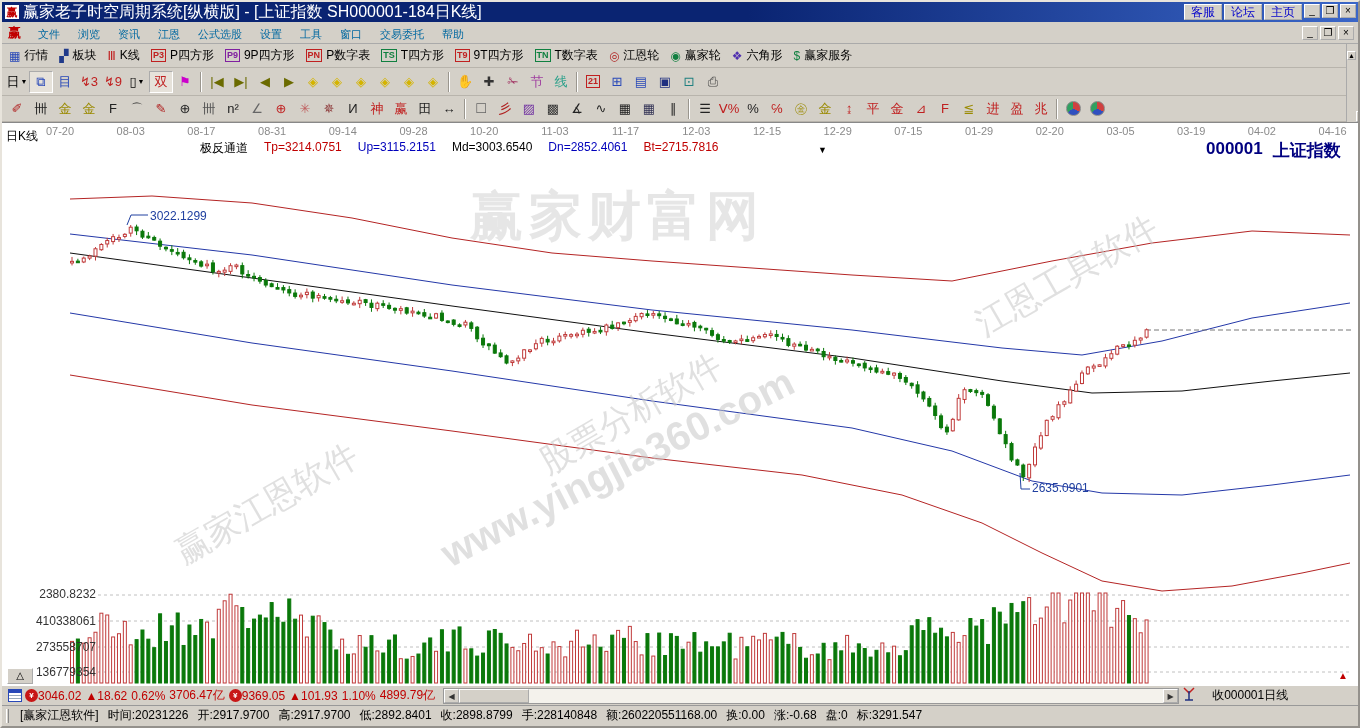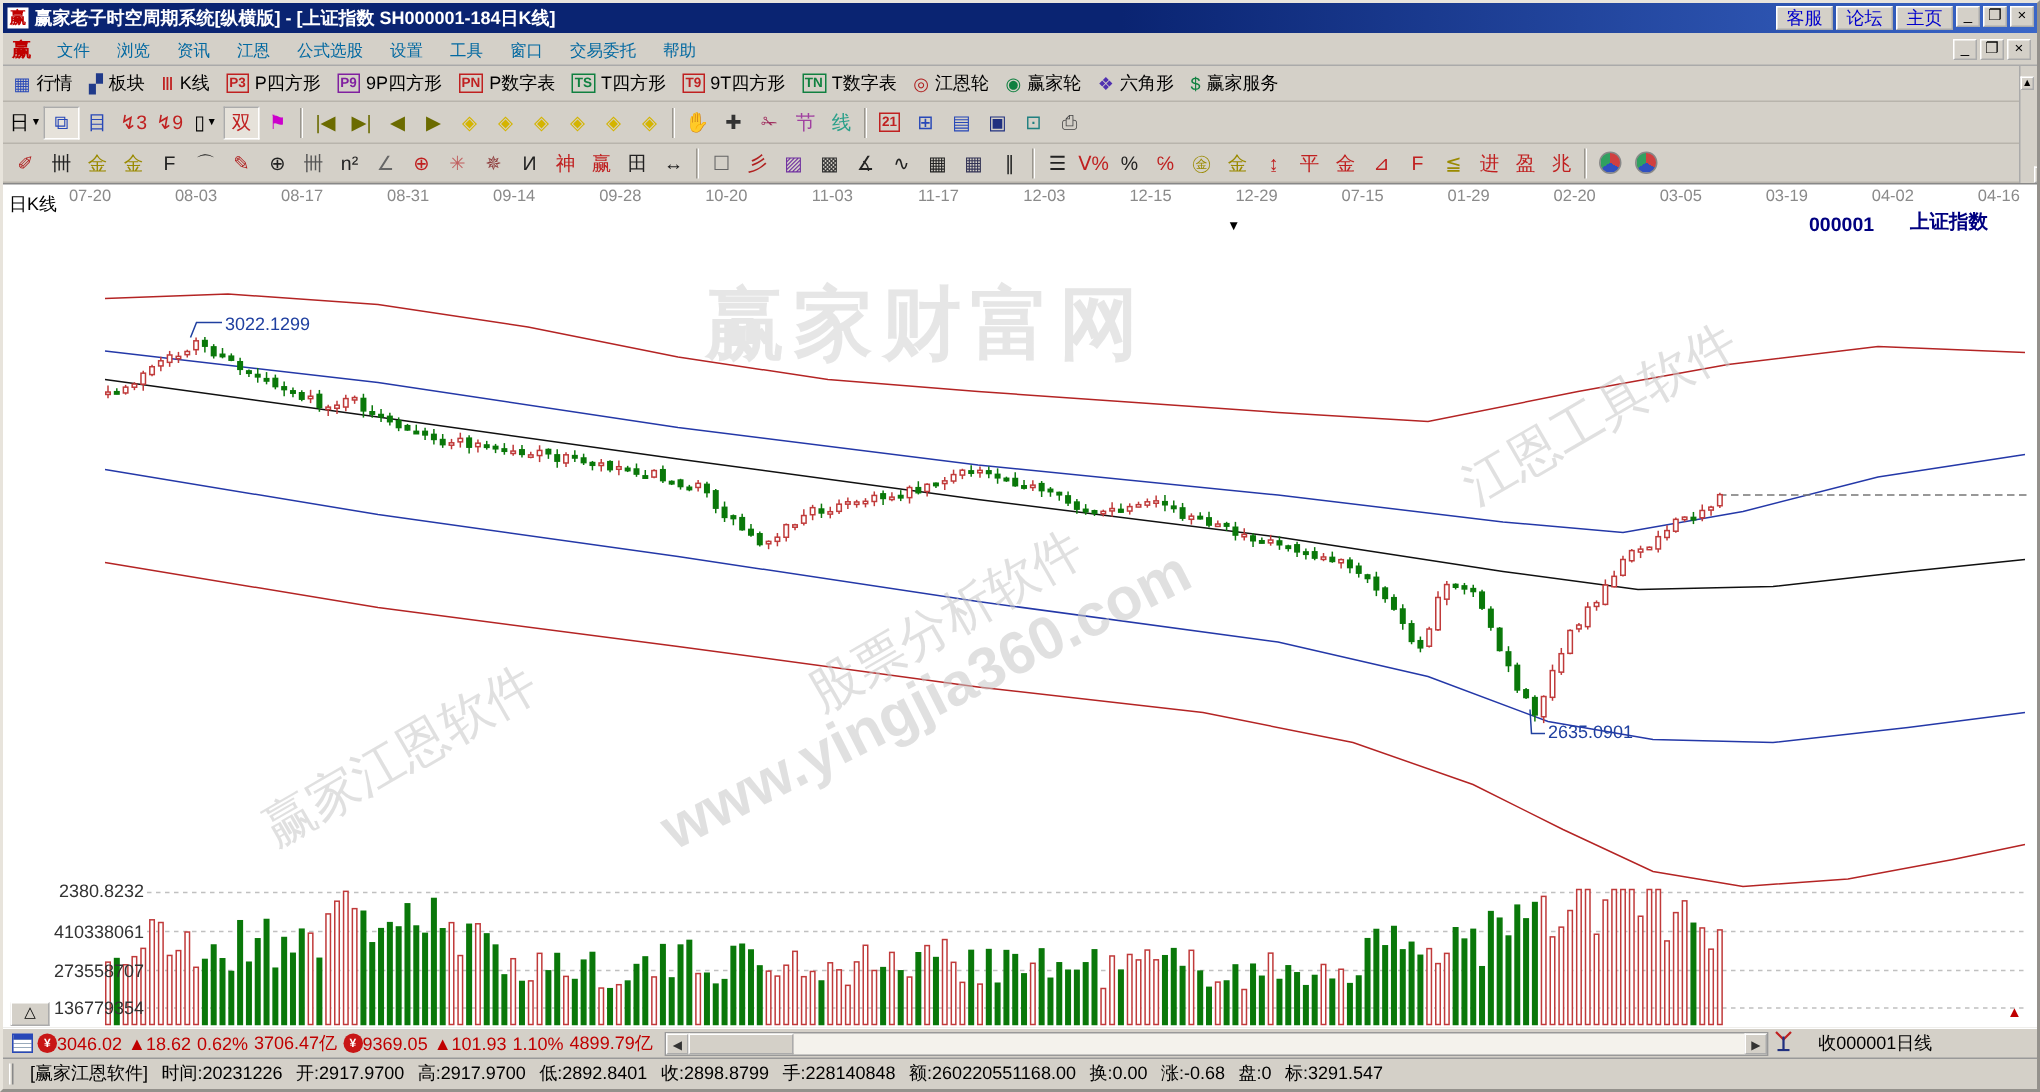--- a/index.html
+++ b/index.html
@@ -2,21 +2,21 @@
 <html><head>
 <meta charset="utf-8">
 <style>
   html,body{margin:0;padding:0;background:#777;}
   *{box-sizing:border-box;font-family:"Liberation Sans","DejaVu Sans",sans-serif;}
   #win{position:relative;width:1360px;height:728px;background:#d4d0c8;overflow:hidden;border:2px outset #e8e4dc;}
   .bar{position:absolute;left:0;width:100%;}
   
   #titlebar{top:0;height:20px;background:linear-gradient(90deg,#0a2472 0%,#0a2472 55%,#3a66c8 100%);display:flex;align-items:center;padding:0 2px;color:#fff;}
   #titlebar .appico{width:14px;height:14px;background:#fff;color:#c00000;font-size:11px;font-weight:bold;line-height:14px;text-align:center;margin:0 4px 0 1px;}
-  #titlebar .t{font-size:12px;font-weight:bold;white-space:nowrap;}
+  #titlebar .t{font-size:16px;font-weight:normal;white-space:nowrap;}
   .winbtns{margin-left:auto;display:flex;gap:2px;align-items:flex-start;}
   .linkbtn{height:16px;padding:0 6px;font-size:12px;color:#0000cc;background:#d4d0c8;border:1px outset #fff;line-height:14px;cursor:default;}
   .wbtn{width:16px;height:14px;background:#d4d0c8;border:1px outset #fff;font-size:10px;line-height:12px;text-align:center;color:#000;}
   
   #menubar{top:20px;height:22px;border-bottom:1px solid #aaa;display:flex;align-items:center;padding:0 4px;}
   #menubar .appico2{color:#c00000;font-weight:bold;font-size:13px;margin:0 8px 0 2px;}
   .menu-item{font-size:11px;color:#0369a1;padding:2px 9px;cursor:default;}
   
   .toolbar{display:flex;align-items:center;padding:0 3px;border-bottom:1px solid #b8b4ac;background:#d4d0c8;}
   #tb1{top:42px;height:24px;}
@@ -33,21 +33,21 @@
   #tbscroll{position:absolute;right:0;top:42px;width:12px;height:78px;background:#d4d0c8;border-left:1px solid #aaa;}
   #tbscroll .wbtn{width:11px;height:11px;font-size:7px;line-height:9px;}
   #tbscroll .dn{position:absolute;bottom:0;}
   
   #chart{position:absolute;top:120px;left:0;width:1360px;height:563px;background:#fff;border-top:1px solid #888;}
   #chart svg{position:absolute;left:0;top:0;}
   .date-label{position:absolute;top:2px;width:44px;text-align:center;font-size:11px;color:#8a8a8a;}
   #period{position:absolute;left:4px;top:5px;font-size:12px;color:#000;}
   #legend{position:absolute;left:198px;top:17px;display:flex;gap:16px;font-size:12px;white-space:nowrap;}
   .lg-k{color:#000;} .lg-r{color:#c00000;} .lg-b{color:#0000bb;}
-  #symbolbox{position:absolute;left:1204px;top:16px;font-size:13px;font-weight:bold;color:#000080;display:flex;gap:24px;align-items:flex-end;}
+  #symbolbox{position:absolute;left:1204px;top:16px;font-size:17px;font-weight:bold;color:#000080;display:flex;gap:10px;}
   .annot{position:absolute;font-size:12px;color:#2040a0;}
   #downmark{position:absolute;left:816px;top:22px;font-size:9px;color:#000;}
   .scale-label{position:absolute;left:2px;width:92px;text-align:right;font-size:12px;color:#333;}
   .wm{position:absolute;color:rgba(198,198,198,0.55);white-space:nowrap;pointer-events:none;}
   #wm-main{left:468px;top:58px;font-size:53px;font-weight:bold;letter-spacing:6px;color:rgba(205,205,205,0.5);}
   #wm-site{left:452px;top:408px;font-size:40px;font-weight:bold;transform:rotate(-27deg);transform-origin:0 100%;}
   #wm-qq{left:722px;top:372px;font-size:30px;font-weight:bold;letter-spacing:2px;color:rgba(200,200,200,0.5);}
   #wm-d1{left:188px;top:406px;font-size:34px;transform:rotate(-30deg);transform-origin:0 100%;}
   #wm-d2{left:552px;top:316px;font-size:34px;transform:rotate(-30deg);transform-origin:0 100%;}
   #wm-d3{left:988px;top:178px;font-size:34px;transform:rotate(-30deg);transform-origin:0 100%;}
@@ -981,20 +981,28 @@
         <span class="date-label" style="left: 884.4px;">07-15</span>
         <span class="date-label" style="left: 955.1px;">01-29</span>
         <span class="date-label" style="left: 1025.8px;">02-20</span>
         <span class="date-label" style="left: 1096.5px;">03-05</span>
         <span class="date-label" style="left: 1167.2px;">03-19</span>
         <span class="date-label" style="left: 1237.9px;">04-02</span>
         <span class="date-label" style="left: 1308.6px;">04-16</span>
       </div>
     <div id="period">日K线</div>
 
+    <div id="legend">
+      <span class="lg-k">极反通道</span>
+      <span class="lg-r">Tp=3214.0751</span>
+      <span class="lg-b">Up=3115.2151</span>
+      <span class="lg-k">Md=3003.6540</span>
+      <span class="lg-b">Dn=2852.4061</span>
+      <span class="lg-r">Bt=2715.7816</span>
+    </div>
 
     <div id="symbolbox">
       <span>000001</span>
       <span>上证指数</span>
     </div>
 
     <div id="downmark">▼</div>
 
     <div class="annot" style="left:148px;top:86px;">3022.1299</div>
     <div class="annot" style="left:1030px;top:358px;">2635.0901</div>

